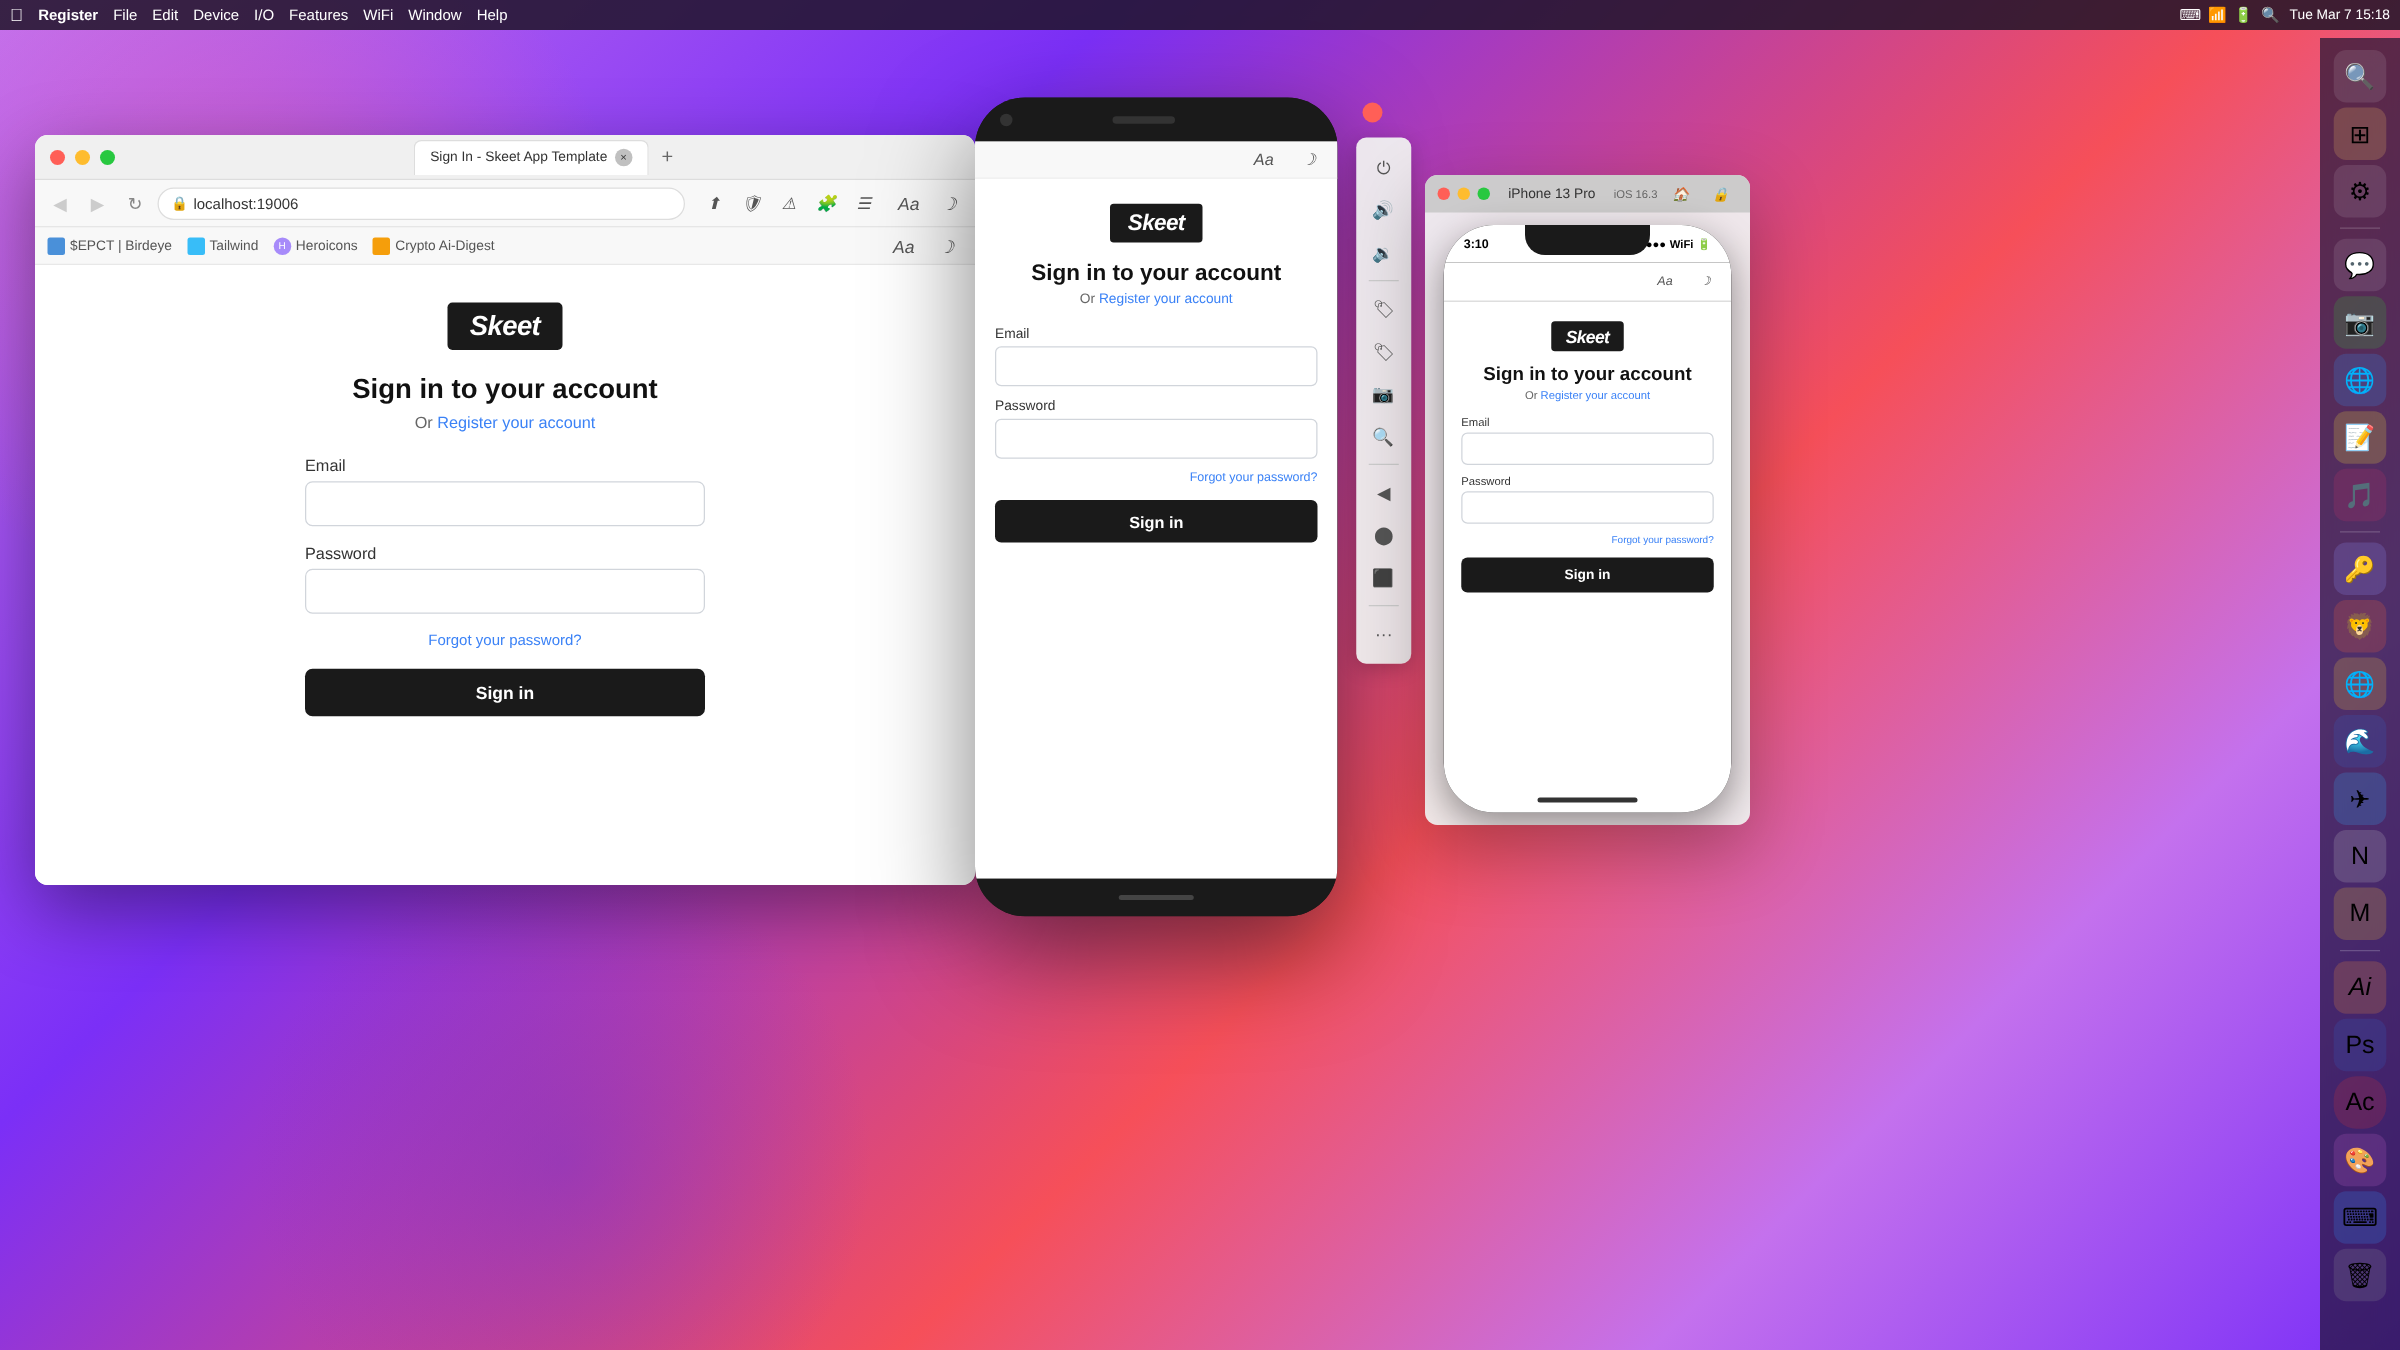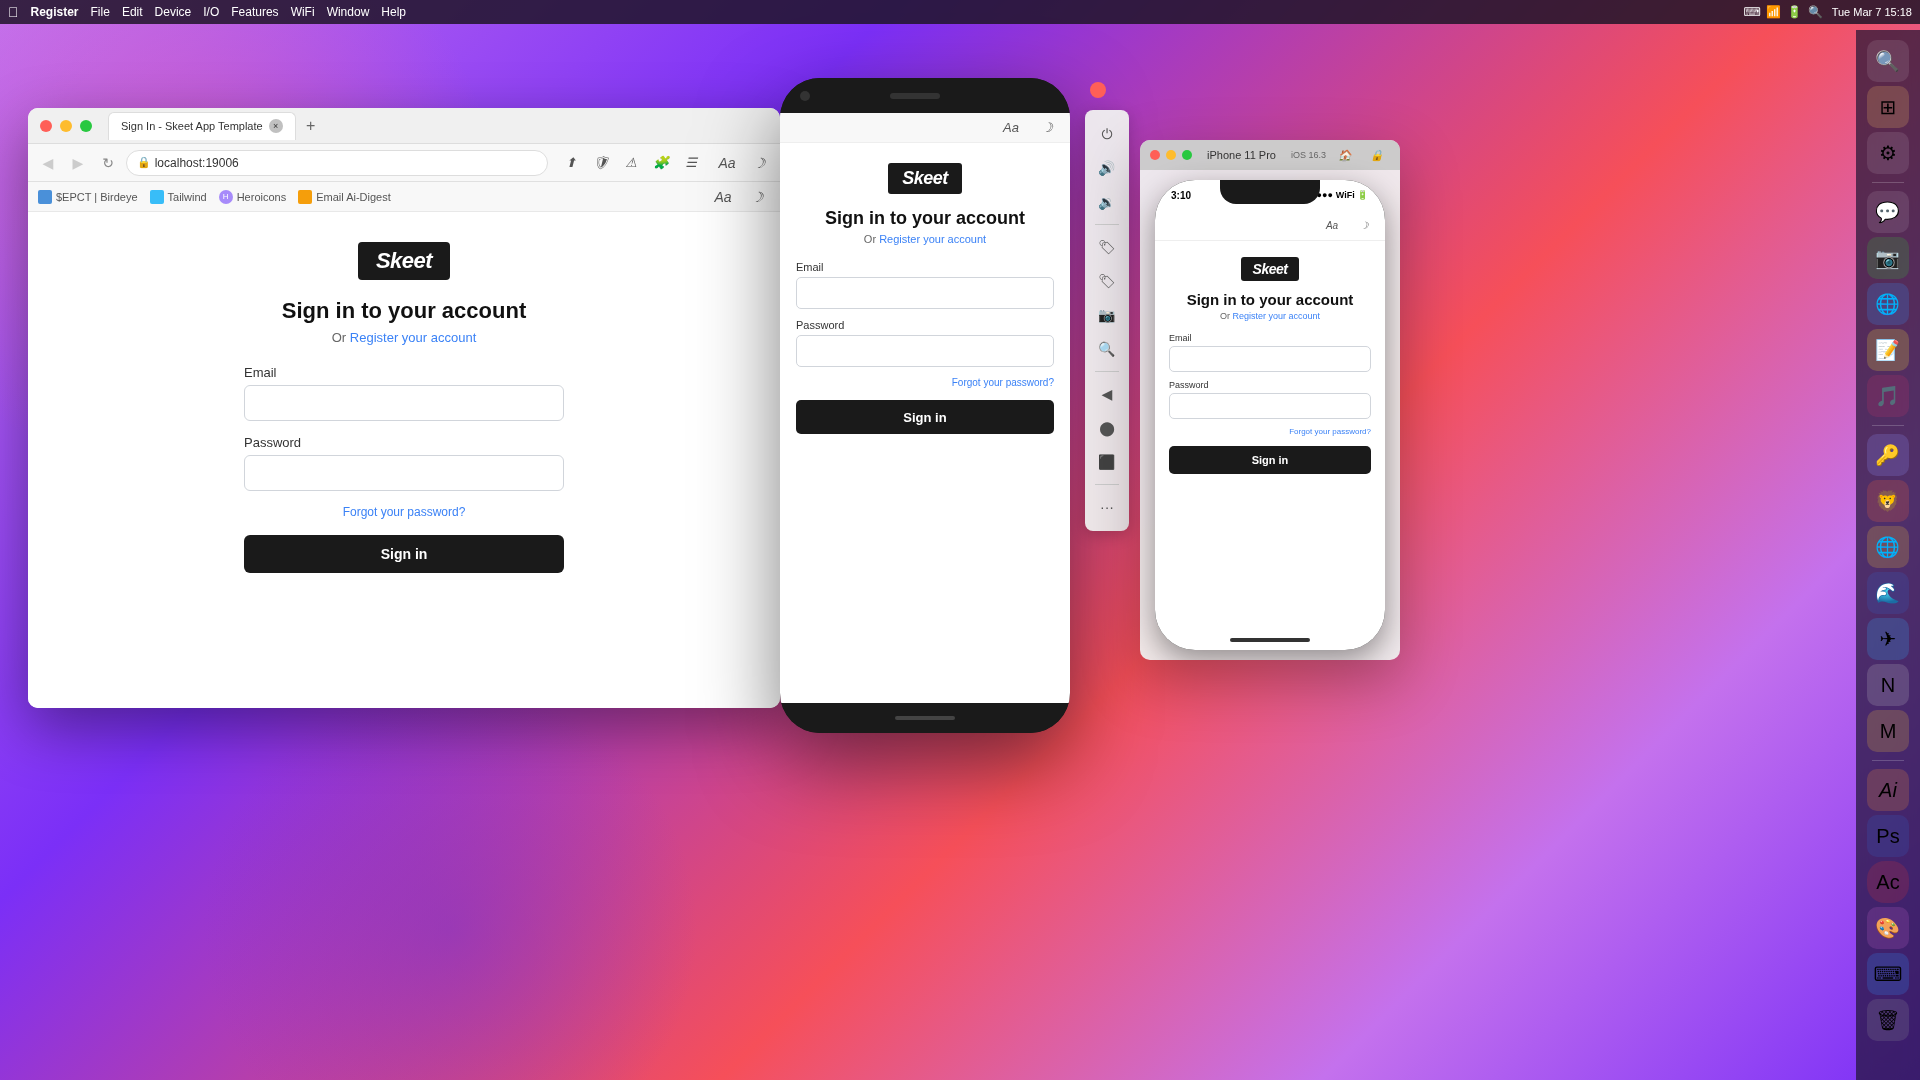--- a/index.html
+++ b/index.html
@@ -93,20 +93,21 @@
     }
     .tl-close { background: #ff5f57; }
     .tl-min { background: #febc2e; }
     .tl-max { background: #28c840; }
     .browser-tab-bar {
       display: flex;
       align-items: center;
       margin-left: 8px;
       flex: 1;
       gap: 4px;
+      justify-content: center;
     }
     .browser-tab {
       height: 28px;
       background: #fff;
       border-radius: 6px 6px 0 0;
       padding: 0 12px;
       display: flex;
       align-items: center;
       font-size: 11px;
       color: #333;
@@ -734,21 +735,21 @@
       <span>Tailwind</span>
     </div>
     <div class="bookmark-item">
       <div class="bookmark-icon" style="background:#a78bfa;width:14px;height:14px;border-radius:50%;">
         <span style="font-size:8px;display:flex;align-items:center;justify-content:center;height:100%;color:#fff;">H</span>
       </div>
       <span>Heroicons</span>
     </div>
     <div class="bookmark-item">
       <div class="bookmark-icon" style="background:#f59e0b;"></div>
-      <span>Email Ai-Digest</span>
+      <span>Crypto Ai-Digest</span>
     </div>
     <div style="margin-left:auto;display:flex;gap:8px;">
       <button class="toolbar-icon-btn translate-icon-btn">Aa</button>
       <button class="toolbar-icon-btn dark-mode-btn">☽</button>
     </div>
   </div>
 
   <div class="browser-content">
     <div class="signin-container">
       <div class="skeet-logo">Skeet</div>
@@ -825,21 +826,21 @@
   <div class="sim-divider"></div>
   <button class="sim-btn">···</button>
 </div>
 
 <div class="iphone-window">
   <div class="iphone-window-titlebar">
     <div class="iphone-tl iphone-tl-close"></div>
     <div class="iphone-tl iphone-tl-min"></div>
     <div class="iphone-tl iphone-tl-max"></div>
     <span class="iphone-title-text">
-      <span>iPhone 11 Pro</span>
+      <span>iPhone 13 Pro</span>
     </span>
     <span style="font-size:9px;color:#666;">iOS 16.3</span>
     <button class="toolbar-icon-btn" style="font-size:11px;">🏠</button>
     <button class="toolbar-icon-btn" style="font-size:11px;">🔒</button>
   </div>
   <div class="iphone-device">
     <div class="iphone-notch"></div>
     <div class="iphone-status-bar">
       <span>3:10</span>
       <span style="display:flex;gap:3px;align-items:center;font-size:9px;">

